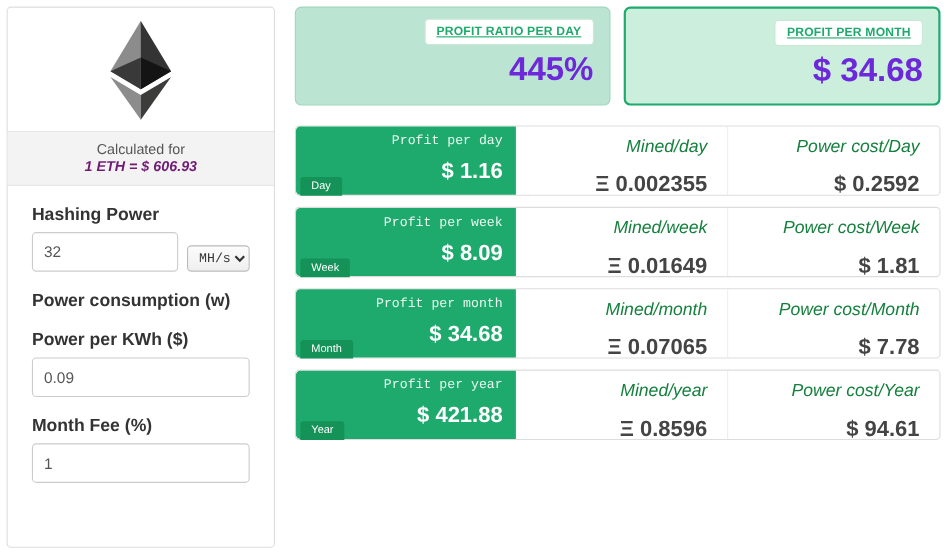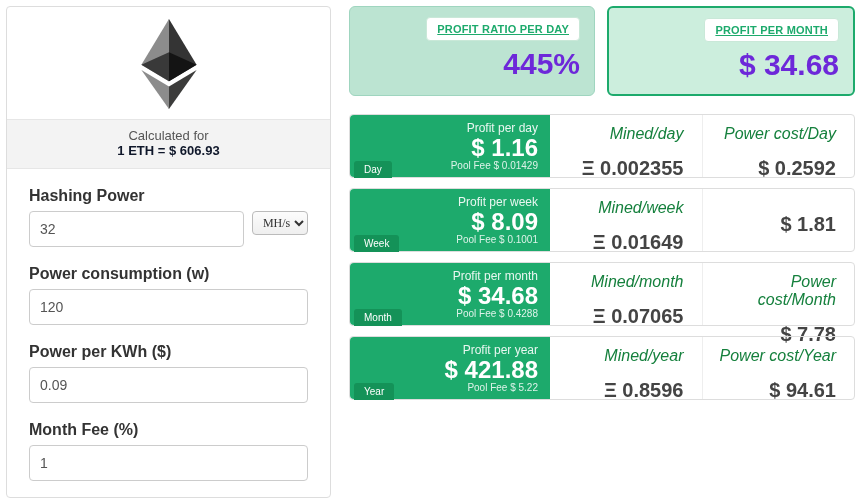--- a/index.html
+++ b/index.html
@@ -7,21 +7,21 @@
     font-family: "Helvetica Neue", Arial, sans-serif;
     background: #fff;
     width: 861px;
     height: 504px;
     overflow: hidden;
     display: flex;
     padding: 6px;
   }
   
   .left-panel {
-    width: 325px;
+    width: 244px;
     border: 1px solid #ddd;
     border-radius: 4px;
     display: flex;
     flex-direction: column;
     align-items: stretch;
   }
   .logo-row {
     display: flex;
     justify-content: center;
     padding: 12px 0 10px 0;
@@ -29,51 +29,51 @@
   .eth-icon { width: 56px; height: 90px; position: relative; }
   .calc-for {
     background: #f3f3f3;
     border-top: 1px solid #e6e6e6;
     border-bottom: 1px solid #e6e6e6;
     text-align: center;
     padding: 8px 0 10px 0;
     color: #555;
     font-size: 13px;
   }
-  .calc-for .rate { font-weight: 700; color: #0f172a; font-size: 13px; }
+  .calc-for .rate { font-weight: 700; color: #701a75; font-size: 13px; font-style: italic; }
   .form { padding: 18px 22px; }
   .field-label {
     font-weight: 700;
     font-size: 16px;
     color: #333;
     margin-bottom: 6px;
   }
   .field-row { margin-bottom: 18px; }
-  .hash-row { display: flex; align-items: flex-start; gap: 8px; }
+  .hash-row { display: flex; align-items: flex-end; gap: 8px; }
   input.textfield {
     width: 100%;
     height: 36px;
     border: 1px solid #ccc;
     border-radius: 4px;
     padding: 0 10px;
     font-size: 14px;
     color: #555;
     font-family: inherit;
   }
   .hash-input { width: 130px; }
   .unit-select {
     width: 72px;
     height: 24px;
     border: 1px solid #bbb;
     border-radius: 4px;
     background: linear-gradient(#fcfcfc, #efefef);
     font-size: 12px;
     color: #333;
     padding-left: 6px;
-    font-family: Liberation Serif, serif;
+    font-family: Liberation Mono, monospace;
   }
 
   
   .right-panel {
     flex: 1;
     padding-left: 18px;
     display: flex;
     flex-direction: column;
   }
   .top-cards { display: flex; gap: 12px; margin-bottom: 18px; }
@@ -137,26 +137,27 @@
     color: #fff;
     font-size: 10px;
     font-weight: 400;
     padding: 3px 10px;
     border-top-left-radius: 3px;
     border-top-right-radius: 3px;
   }
   .small-label {
     font-size: 12px;
     color: rgba(255,255,255,0.9);
+    font-family: Liberation Mono, monospace;
   }
   .profit-amount {
-    font-size: 24px;
+    font-size: 20px;
     font-weight: 800;
     line-height: 1.05;
-    margin: 0 0;
+    margin: 11px 0;
   }
   .pool-fee {
     font-size: 10px;
     color: rgba(255,255,255,0.85);
   }
   .grey-cell {
     flex: 1;
     text-align: right;
     padding: 10px 18px 6px 10px;
     border-right: 1px solid #eee;
@@ -201,21 +202,20 @@
       <div class="hash-row">
         <input class="textfield hash-input" value="32" style="">
         <select class="unit-select">
           <option>MH/s</option>
         </select>
       </div>
     </div>
 
     <div class="field-row">
       <div class="field-label">Power consumption (w)</div>
-      <input class="textfield" value="120" style="">
     </div>
 
     <div class="field-row">
       <div class="field-label">Power per KWh ($)</div>
       <input class="textfield" value="0.09" style="">
     </div>
 
     <div class="field-row">
       <div class="field-label">Month Fee (%)</div>
       <input class="textfield" value="1" style="">
@@ -259,20 +259,21 @@
       <div class="period-tag">Week</div>
       <div class="small-label">Profit per week</div>
       <div class="profit-amount">$ 8.09</div>
       <div class="pool-fee">Pool Fee $ 0.1001</div>
     </div>
     <div class="grey-cell">
       <div class="grey-label">Mined/week</div>
       <div class="grey-value">Ξ 0.01649</div>
     </div>
     <div class="grey-cell">
+      <div class="grey-label">Power cost/Week</div>
       <div class="grey-value">$ 1.81</div>
     </div>
   </div>
 
   <div class="period-row">
     <div class="profit-cell">
       <div class="period-tag">Month</div>
       <div class="small-label">Profit per month</div>
       <div class="profit-amount">$ 34.68</div>
       <div class="pool-fee">Pool Fee $ 0.4288</div>

